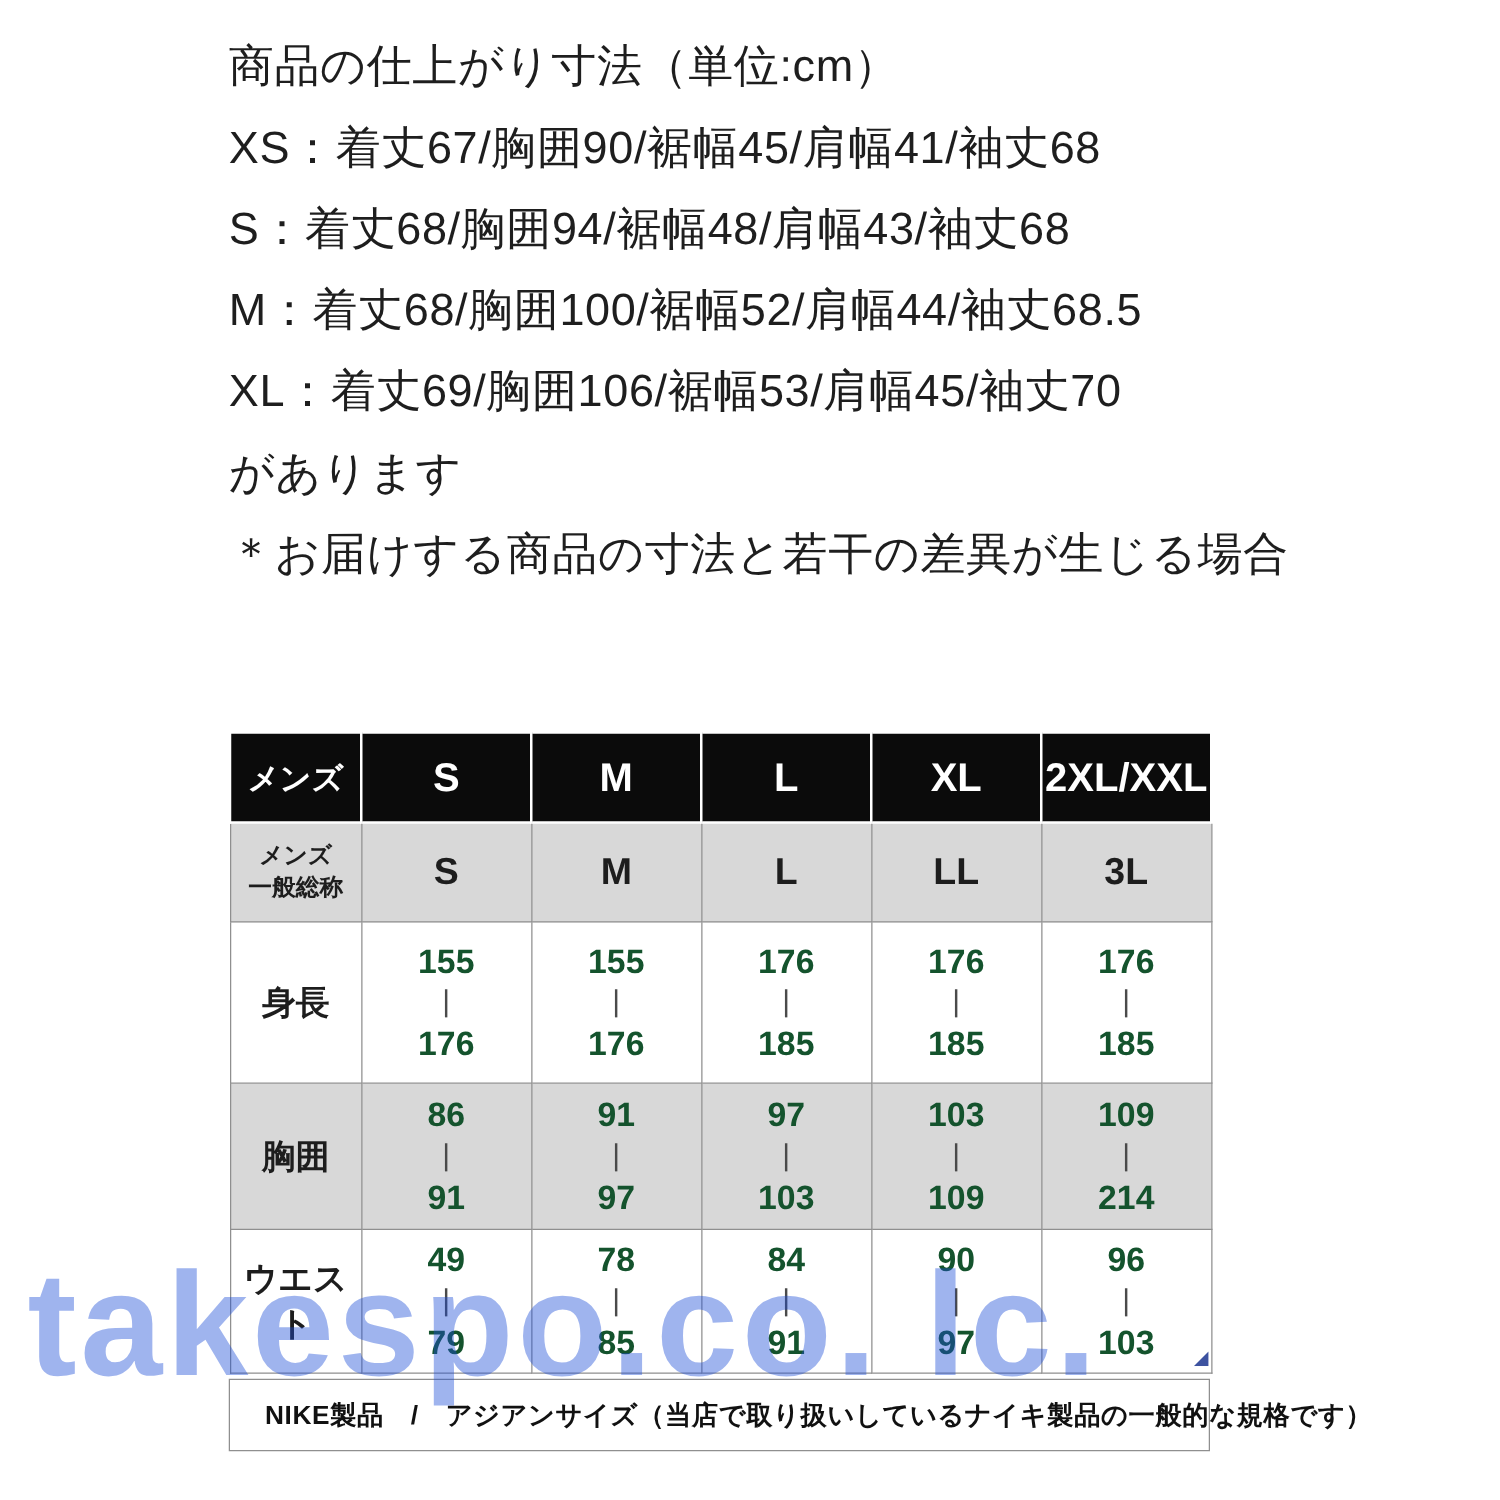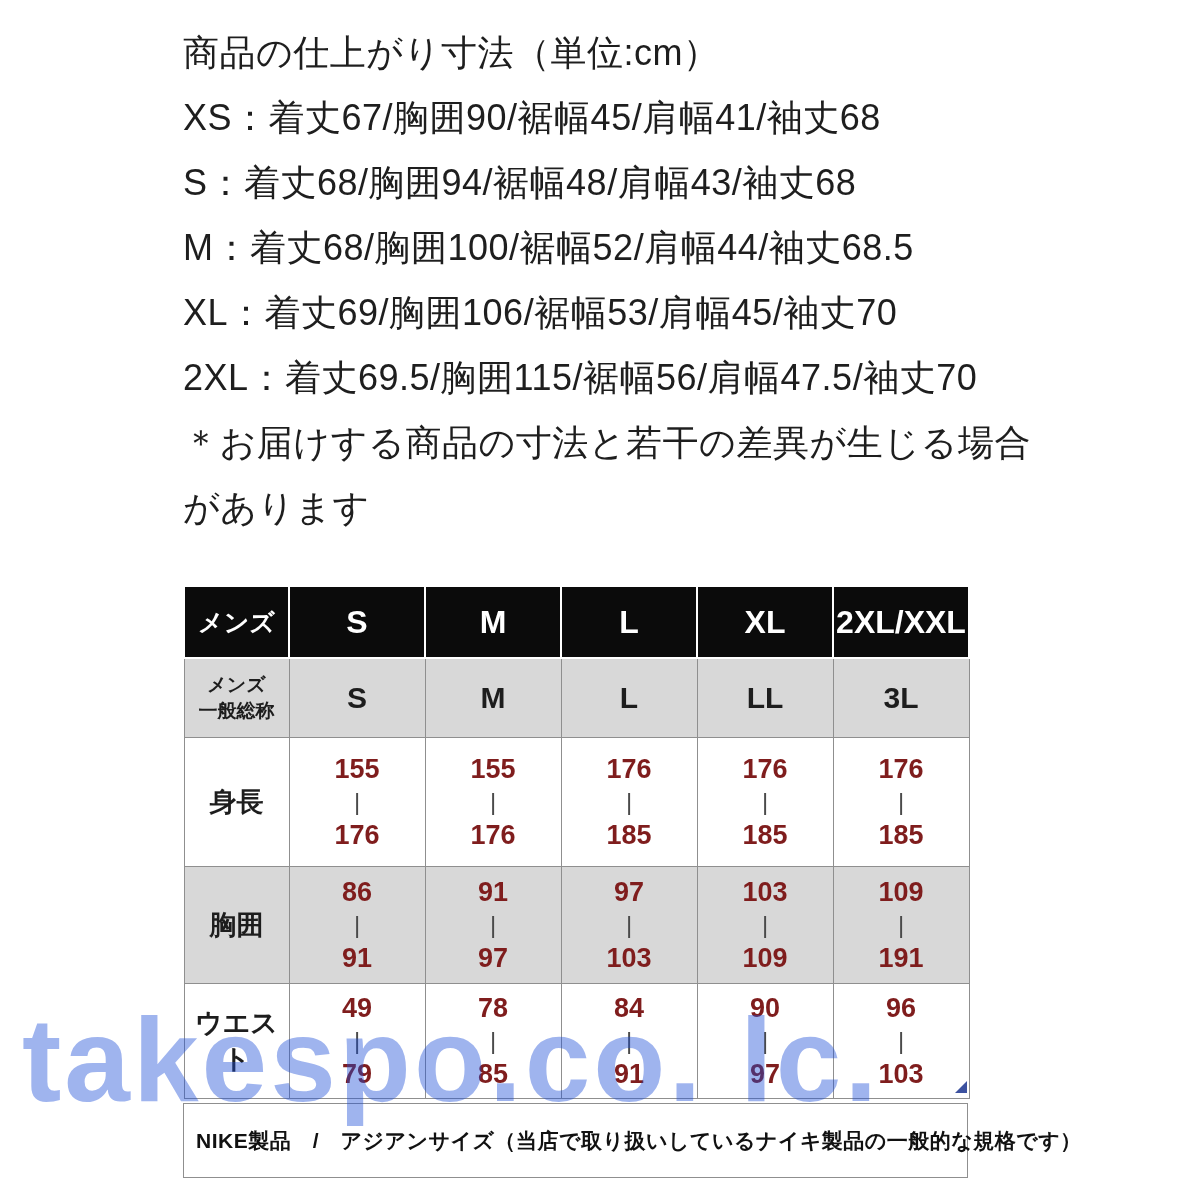--- a/index.html
+++ b/index.html
@@ -40,32 +40,32 @@
   tr.sub th,tr.sub td{background:#d8d8d8;height:78px;}
   tr.sub th .l1,tr.sub th .l2{display:block;font-size:19px;font-weight:bold;line-height:26px;}
   tr.sub td{font-size:30px;font-weight:bold;}
   tr.body th.rowlabel{font-size:27px;font-weight:bold;background:#ffffff;}
   tr.body td{background:#ffffff;}
   tr.shaded th.rowlabel,tr.shaded td{background:#d8d8d8;}
   tr.r-shincho th,tr.r-shincho td{height:128px;}
   tr.r-kyoi th,tr.r-kyoi td{height:116px;}
   tr.r-waist th,tr.r-waist td{height:114px;}
   .range{display:flex;flex-direction:column;align-items:center;justify-content:center;gap:5px;}
-  .range .v{font-size:27px;font-weight:bold;line-height:30px;color:#7f1d1d;}
+  .range .v{font-size:27px;font-weight:bold;line-height:30px;color:#14532d;}
   .range .sep{font-size:24px;line-height:26px;color:#4a4a4a;font-weight:400;}
   
   .corner-triangle{
     position:absolute;left:772px;top:496px;width:12px;height:12px;
     background:#3d52a0;
     clip-path:polygon(0 100%,100% 0,100% 100%);
   }
   
   .note-box{
-    margin-top:4px;height:75px;border:1px solid #8f8f8f;
-    display:flex;align-items:center;padding-left:12px;box-sizing:border-box;
+    margin-top:4px;height:58px;border:1px solid #8f8f8f;
+    display:flex;align-items:center;padding-left:28px;box-sizing:border-box;
     background:#ffffff;
   }
   .note-box span{font-size:21px;font-weight:bold;color:#111;white-space:nowrap;letter-spacing:0.5px;}
   
   .watermark{
     position:absolute;left:22px;top:992px;z-index:2;
     font-size:118px;font-weight:bold;letter-spacing:3px;
     color:#1d4ed8;opacity:0.42;white-space:nowrap;
     pointer-events:none;user-select:none;
   }
@@ -74,23 +74,22 @@
 <body>
 
 <div class="page">
 
   <div class="top-text">
     <div class="line">商品の仕上がり寸法（単位:cm）</div>
     <div class="line">XS：着丈67/胸囲90/裾幅45/肩幅41/袖丈68</div>
     <div class="line">S：着丈68/胸囲94/裾幅48/肩幅43/袖丈68</div>
     <div class="line">M：着丈68/胸囲100/裾幅52/肩幅44/袖丈68.5</div>
     <div class="line">XL：着丈69/胸囲106/裾幅53/肩幅45/袖丈70</div>
-    <div class="line">2XL：着丈69.5/胸囲115/裾幅56/肩幅47.5/袖丈70</div>
+    <div class="line">があります</div>
     <div class="line">＊お届けする商品の寸法と若干の差異が生じる場合</div>
-    <div class="line">があります</div>
   </div>
 
   <div class="table-wrap">
     <table class="size">
       <colgroup>
         <col class="c-label">
           <col class="c-data">
           <col class="c-data">
           <col class="c-data">
           <col class="c-data">
@@ -181,21 +180,21 @@
               <div class="range">
           <span class="v">103</span>
           <span class="sep">|</span>
           <span class="v">109</span>
               </div>
             </td>
         <td>
               <div class="range">
           <span class="v">109</span>
           <span class="sep">|</span>
-          <span class="v">191</span>
+          <span class="v">214</span>
               </div>
             </td>
       </tr>
       <tr class="body r-waist">
         <th class="rowlabel">ウエスト</th>
         <td>
               <div class="range">
           <span class="v">49</span>
           <span class="sep">|</span>
           <span class="v">79</span>

